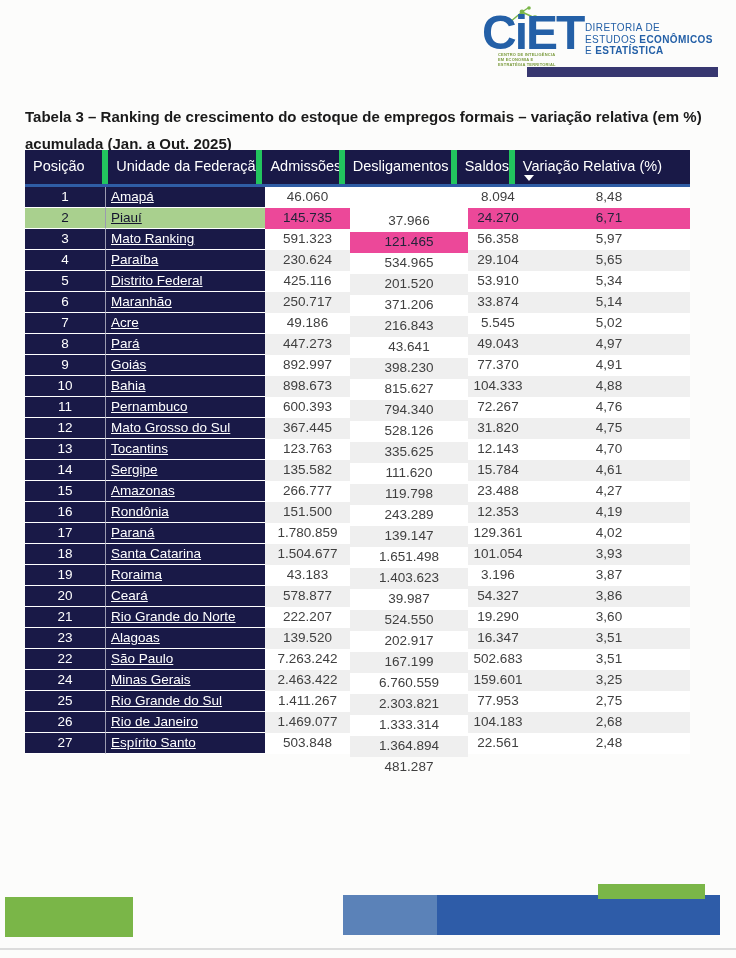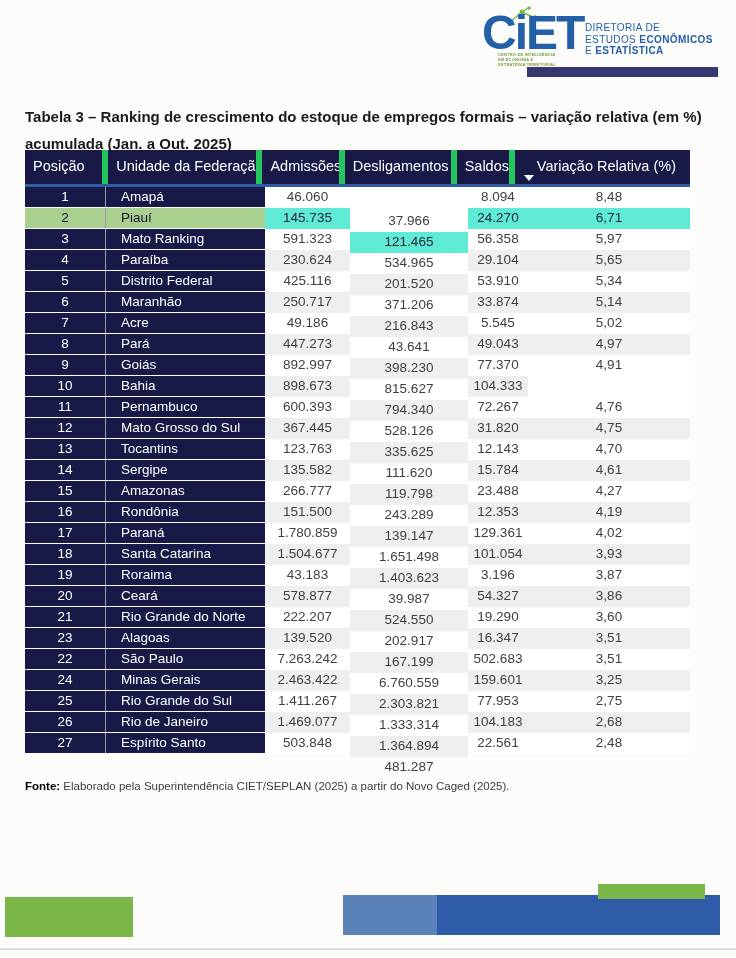--- a/index.html
+++ b/index.html
@@ -58,24 +58,24 @@
   .tbody { margin-top:3px; }
   .trow { display:flex; height:21px; background:#ffffff; }
   .trow.alt .adm, .trow.alt .des, .trow.alt .sal, .trow.alt .var { background:#efefef; }
   .cell {
     font-size:13.5px; line-height:20px; text-align:center;
     color:#404040; white-space:nowrap; overflow:hidden; height:21px;
   }
   .pos { width:80px; }  .uf { width:160px; }  .adm { width:85px; }
   .des { width:118px;margin-top:24px; } .sal { width:60px; }  .var { width:162px; }
   .c1 { width:80px; } .c2 { width:160px; } .c3 { width:85px; }
-  .c4 { width:116px; } .c5 { width:60px; } .c6 { width:188px;text-align:center; }
+  .c4 { width:116px; } .c5 { width:60px; } .c6 { width:188px; }
   .trow .pos, .trow .uf { background:#191947; color:#ffffff; border-bottom:1px solid #ffffff; }
-  .trow .uf { text-align:left; padding-left:15px; border-left:1px solid #9b9bb0; }
-  .trow.hl .cell { background:#5eead4; color:#23233a; }
+  .trow .uf { text-align:left; padding-left:5px; border-left:1px solid #9b9bb0;text-decoration:underline; }
+  .trow.hl .cell { background:#ec4899; color:#23233a; }
   .trow.hl .pos, .trow.hl .uf { background:#a9d08e; color:#14142e; }
 
   
   .fonte {
     position:absolute; left:25px; top:780px; width:680px;
     font-size:11.5px; color:#3d3d3d;
   }
   .fonte b { color:#000000; }
 
   
@@ -198,20 +198,21 @@
           <div class="cell des">815.627</div>
           <div class="cell sal">77.370</div>
           <div class="cell var">4,91</div>
         </div>
         <div class="trow alt">
           <div class="cell pos">10</div>
           <div class="cell uf">Bahia</div>
           <div class="cell adm">898.673</div>
           <div class="cell des">794.340</div>
           <div class="cell sal">104.333</div>
+          <div class="cell var">4,88</div>
         </div>
         <div class="trow">
           <div class="cell pos">11</div>
           <div class="cell uf">Pernambuco</div>
           <div class="cell adm">600.393</div>
           <div class="cell des">528.126</div>
           <div class="cell sal">72.267</div>
           <div class="cell var">4,76</div>
         </div>
         <div class="trow alt">
@@ -339,23 +340,20 @@
           <div class="cell uf">Espírito Santo</div>
           <div class="cell adm">503.848</div>
           <div class="cell des">481.287</div>
           <div class="cell sal">22.561</div>
           <div class="cell var">2,48</div>
         </div>
       </div>
   </div>
   <div class="hsep-line"></div>
 
-  <div class="fonte">
-    <b>Fonte:</b><span> Elaborado pela Superintendência CIET/SEPLAN (2025) a partir do Novo Caged (2025).</span>
-  </div>
 
   <div class="decor-green-left"></div>
   <div class="decor-blue-light"></div>
   <div class="decor-blue-dark"></div>
   <div class="decor-green-right"></div>
   <div class="page-bottom-line"></div>
 
 </div>
 
 </body></html>

